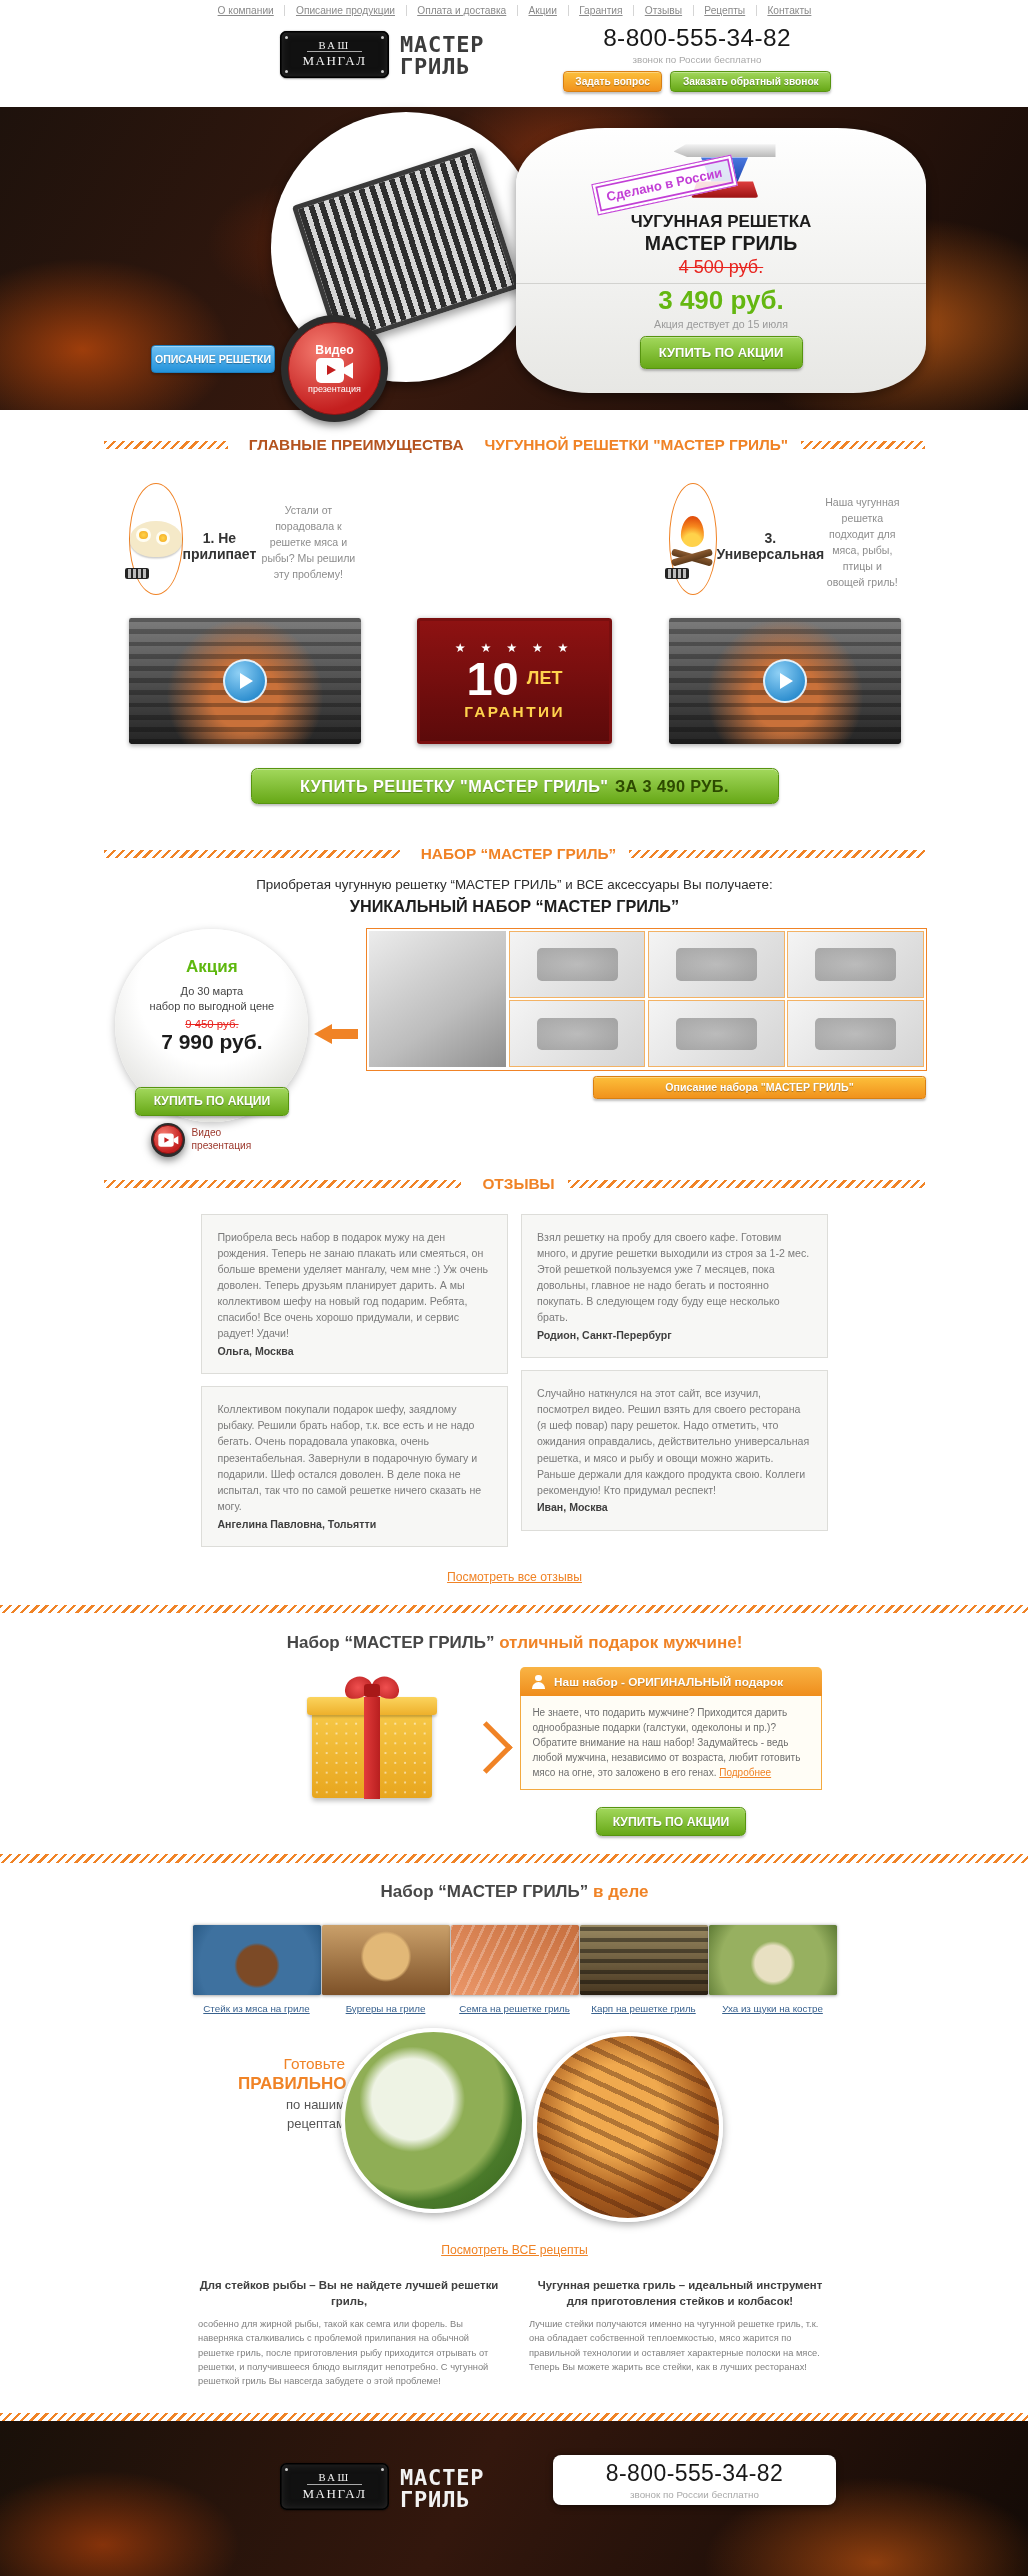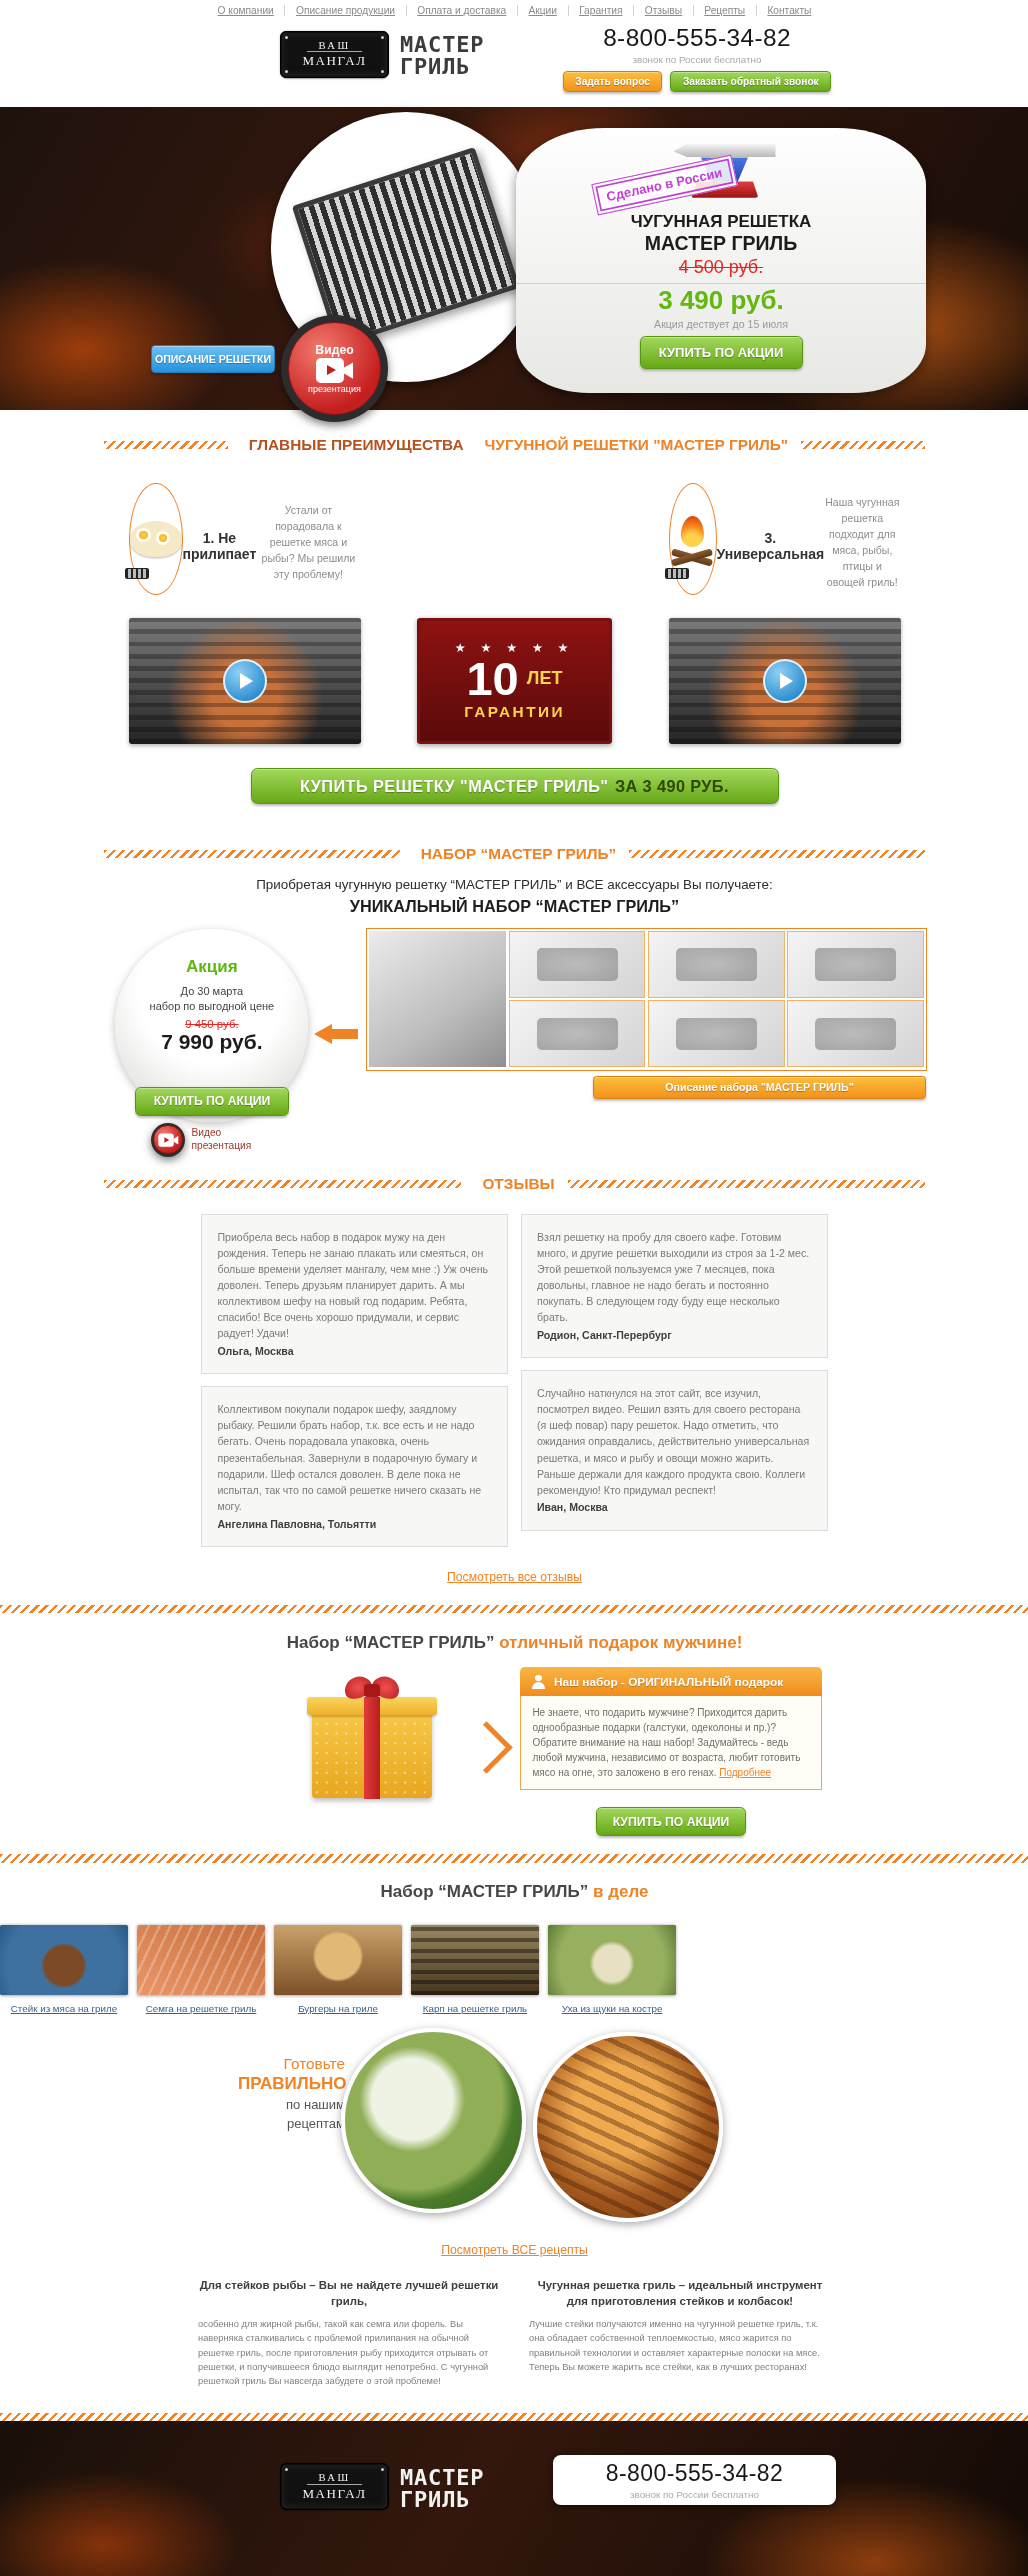--- a/index.html
+++ b/index.html
@@ -171,21 +171,21 @@
   .gift-panel { position:absolute; left:416px; top:0; width:302px; }
   .gift-panel-h { height:29px; background:linear-gradient(#f9b445,#ef8d1c); border-radius:4.9px 4.9px 0 0; display:flex; align-items:center; gap:8.1px; padding:0 11.4px; color:#fff; font-weight:bold; font-size:11.8px; text-shadow:0 0.8px 0.8px rgba(0,0,0,.25); }
   .man-ico { position:relative; width:14.6px; height:14.6px; }
   .man-ico::before { content:""; position:absolute; left:4.1px; top:0; width:6.5px; height:6.5px; background:#fff; border-radius:50%; }
   .man-ico::after { content:""; position:absolute; left:0.8px; top:7.3px; width:13px; height:7.3px; background:#fff; border-radius:6.5px 6.5px 0 0; }
   .gift-panel-b { border:1.6px solid #f3a93f; border-top:none; background:#fffdf6; padding:8.1px 11.4px 9.8px; font-size:10px; color:#6f6f6f; line-height:1.5; }
   .more-link { color:#f08326; text-decoration:underline; cursor:pointer; }
   .gift-buy { position:absolute; left:492px; top:140px; width:150px; height:29px; font-size:12.2px; border-radius:5.7px; }
 
   
-  .recipes-cards { display:flex; gap:9px; margin-top:23px; }
+  .recipes-cards { display:flex; justify-content:center; gap:1px; margin-top:23px; }
   .recipe-card { width:128px; text-align:center; }
   .recipe-photo { width:128px; height:70px; border-radius:1.6px; box-shadow:0 0.8px 3.3px rgba(0,0,0,.35); }
   .rp1 { background:radial-gradient(circle at 50% 58%, #7c4a26 0 26%, #3e719f 30% 75%, #2a5a85); }
   .rp2 { background:repeating-linear-gradient(115deg, rgba(255,255,255,.25) 0 2.4px, transparent 2.4px 9.8px), linear-gradient(30deg,#ea9668,#c76f3e); }
   .rp3 { background:radial-gradient(circle at 50% 45%, #e2b877 0 30%, transparent 34%), linear-gradient(#caa06a,#7d5128); }
   .rp4 { background:repeating-linear-gradient(0deg, rgba(0,0,0,.4) 0 4.1px, transparent 4.1px 10.6px), linear-gradient(#9a8a62,#46351f); }
   .rp5 { background:radial-gradient(circle at 50% 55%, #e8e0c2 0 24%, #97b060 30% 70%, #5d7a34); }
   .recipe-link { display:inline-block; margin-top:6.5px; font-size:9.8px; color:#38618e; text-decoration:underline; line-height:1.4; cursor:pointer; }
   .cook-zone { position:relative; height:207px; margin-top:13px; }
   .cook-text { position:absolute; left:134px; top:26px; width:107px; text-align:right; line-height:1.25; }
@@ -466,26 +466,26 @@
   <div class="gift-title">
     <span class="t-gray">Набор “МАСТЕР ГРИЛЬ”</span>
     <span class="t-orange">в деле</span>
   </div>
   <div class="recipes-cards">
     <div class="recipe-card">
       <div class="recipe-photo rp1"></div>
       <a class="recipe-link">Стейк из мяса на гриле</a>
     </div>
     <div class="recipe-card">
+      <div class="recipe-photo rp3"></div>
+      <a class="recipe-link">Бургеры на гриле</a>
+    </div>
+    <div class="recipe-card">
       <div class="recipe-photo rp2"></div>
       <a class="recipe-link">Семга на решетке гриль</a>
-    </div>
-    <div class="recipe-card">
-      <div class="recipe-photo rp3"></div>
-      <a class="recipe-link">Бургеры на гриле</a>
     </div>
     <div class="recipe-card">
       <div class="recipe-photo rp4"></div>
       <a class="recipe-link">Карп на решетке гриль</a>
     </div>
     <div class="recipe-card">
       <div class="recipe-photo rp5"></div>
       <a class="recipe-link">Уха из щуки на костре</a>
     </div>
   </div>

